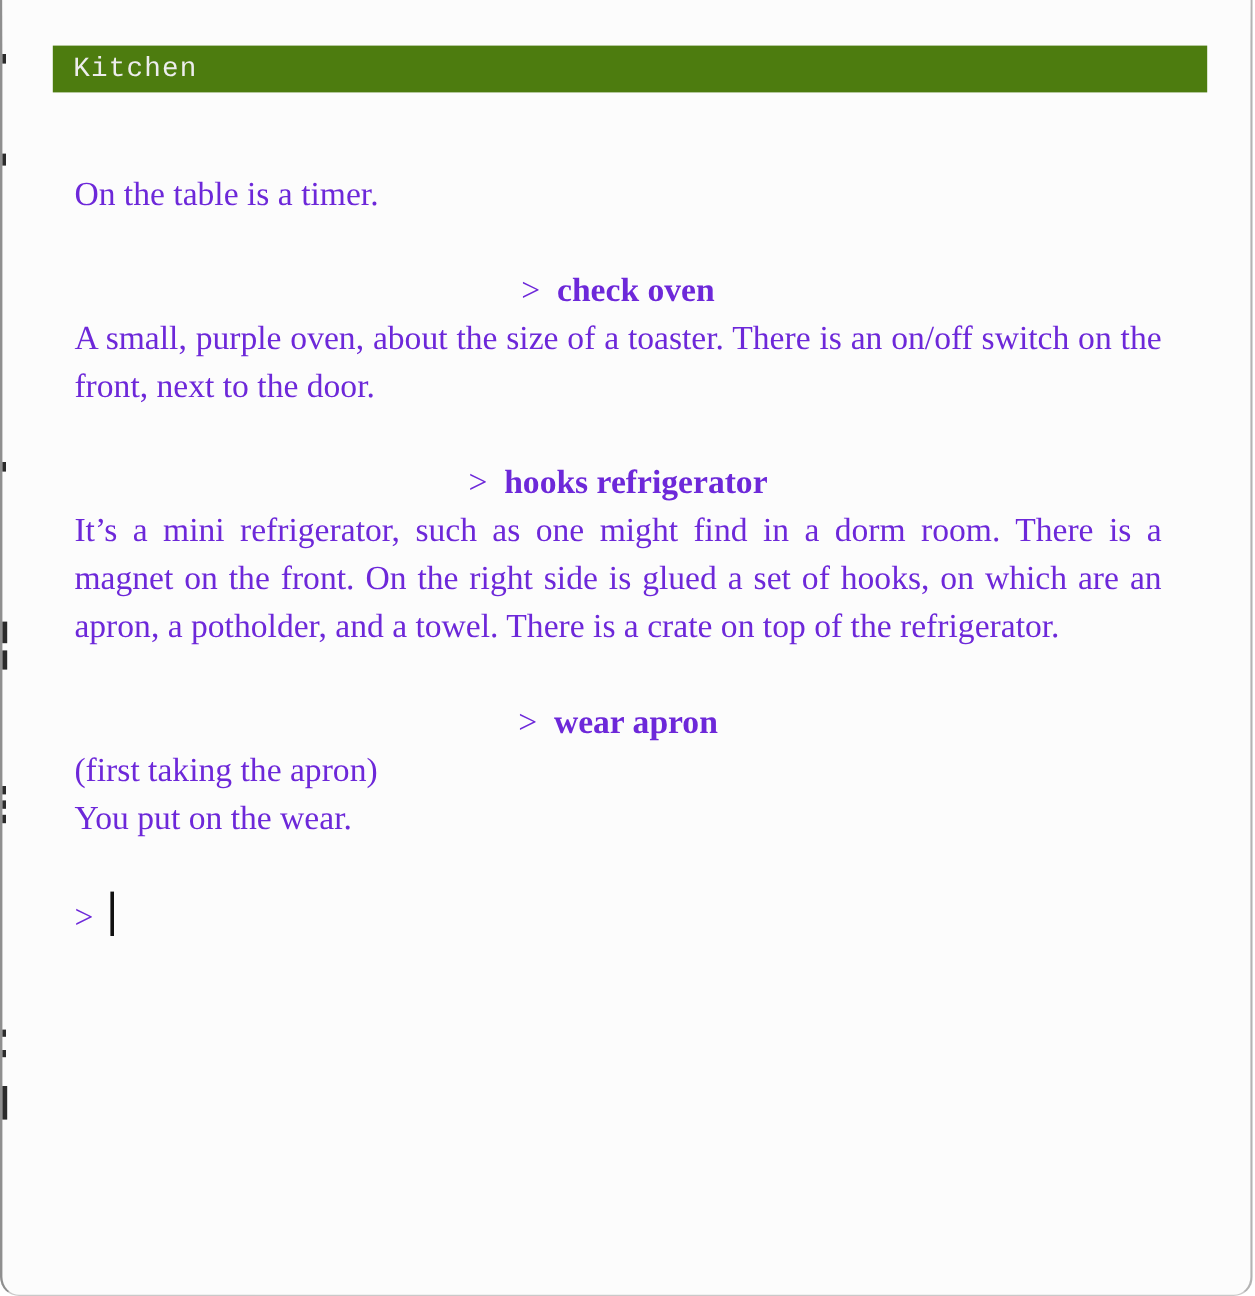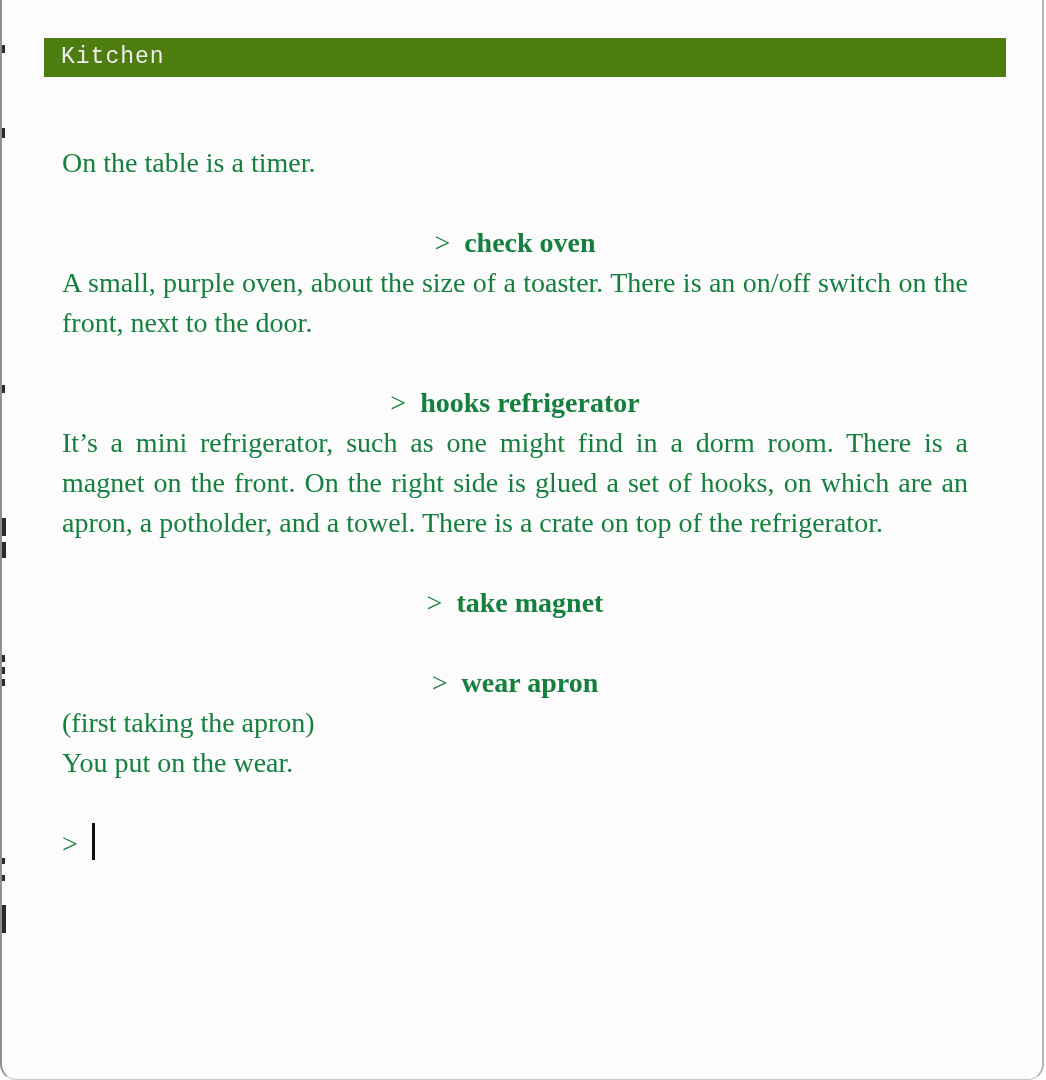--- a/index.html
+++ b/index.html
@@ -36,21 +36,21 @@
     letter-spacing: 1px;
     padding-left: 17px;
     overflow: hidden;
   }
 
   
   .transcript {
     position: absolute;
     left: 60px; top: 143px;
     width: 906px;
-    color: #15803d;
+    color: #6d28d9;
     font-size: 28px;
     line-height: 40px;
   }
   .group + .group { margin-top: 40px; }
   .out { text-align: justify; }
   .cmd-line { text-align: center; }
   .pchar { margin-right: 14px; }
   .cmd { font-weight: bold; }
 
   
@@ -109,23 +109,20 @@
       </div>
 
       <div class="group">
         <div class="cmd-line">
           <span class="pchar">&gt;</span><span class="cmd">hooks refrigerator</span>
         </div>
         <div class="out">It’s a mini refrigerator, such as one might find in a dorm room. There is a magnet on the front. On the right side is glued a set of hooks, on which are an apron, a potholder, and a towel. There is a crate on top of the refrigerator.</div>
       </div>
 
       <div class="group">
-        <div class="cmd-line">
-          <span class="pchar">&gt;</span><span class="cmd">take magnet</span>
-        </div>
       </div>
 
       <div class="group">
         <div class="cmd-line">
           <span class="pchar">&gt;</span><span class="cmd">wear apron</span>
         </div>
         <div class="out">(first taking the apron)</div>
         <div class="out">You put on the wear.</div>
       </div>
 

